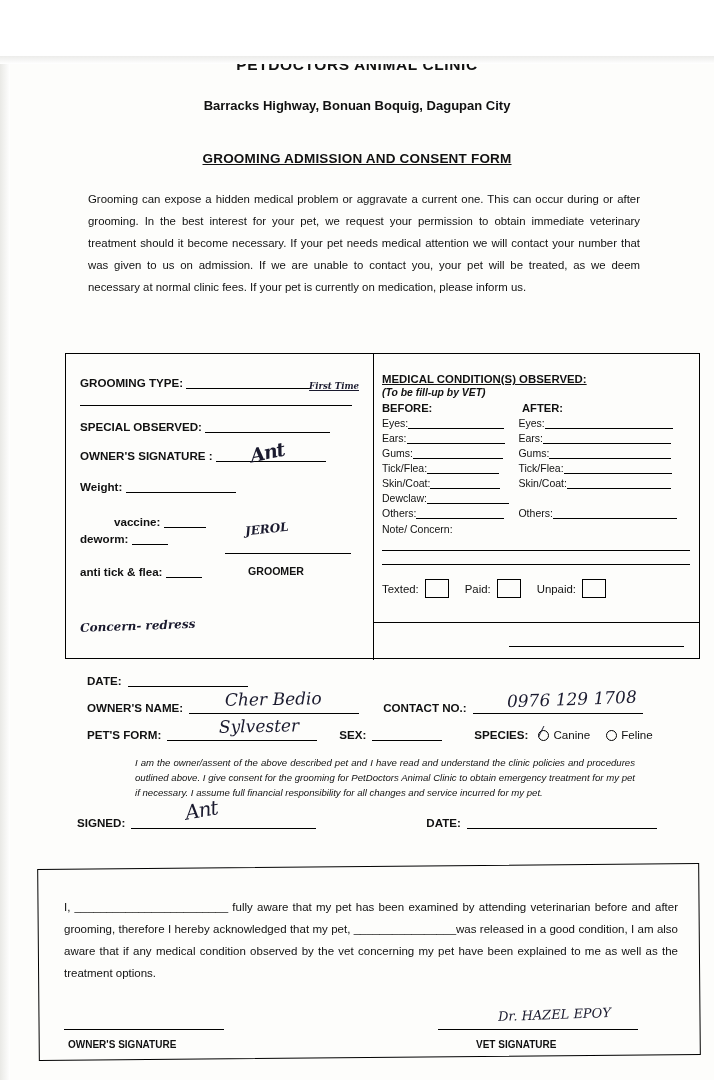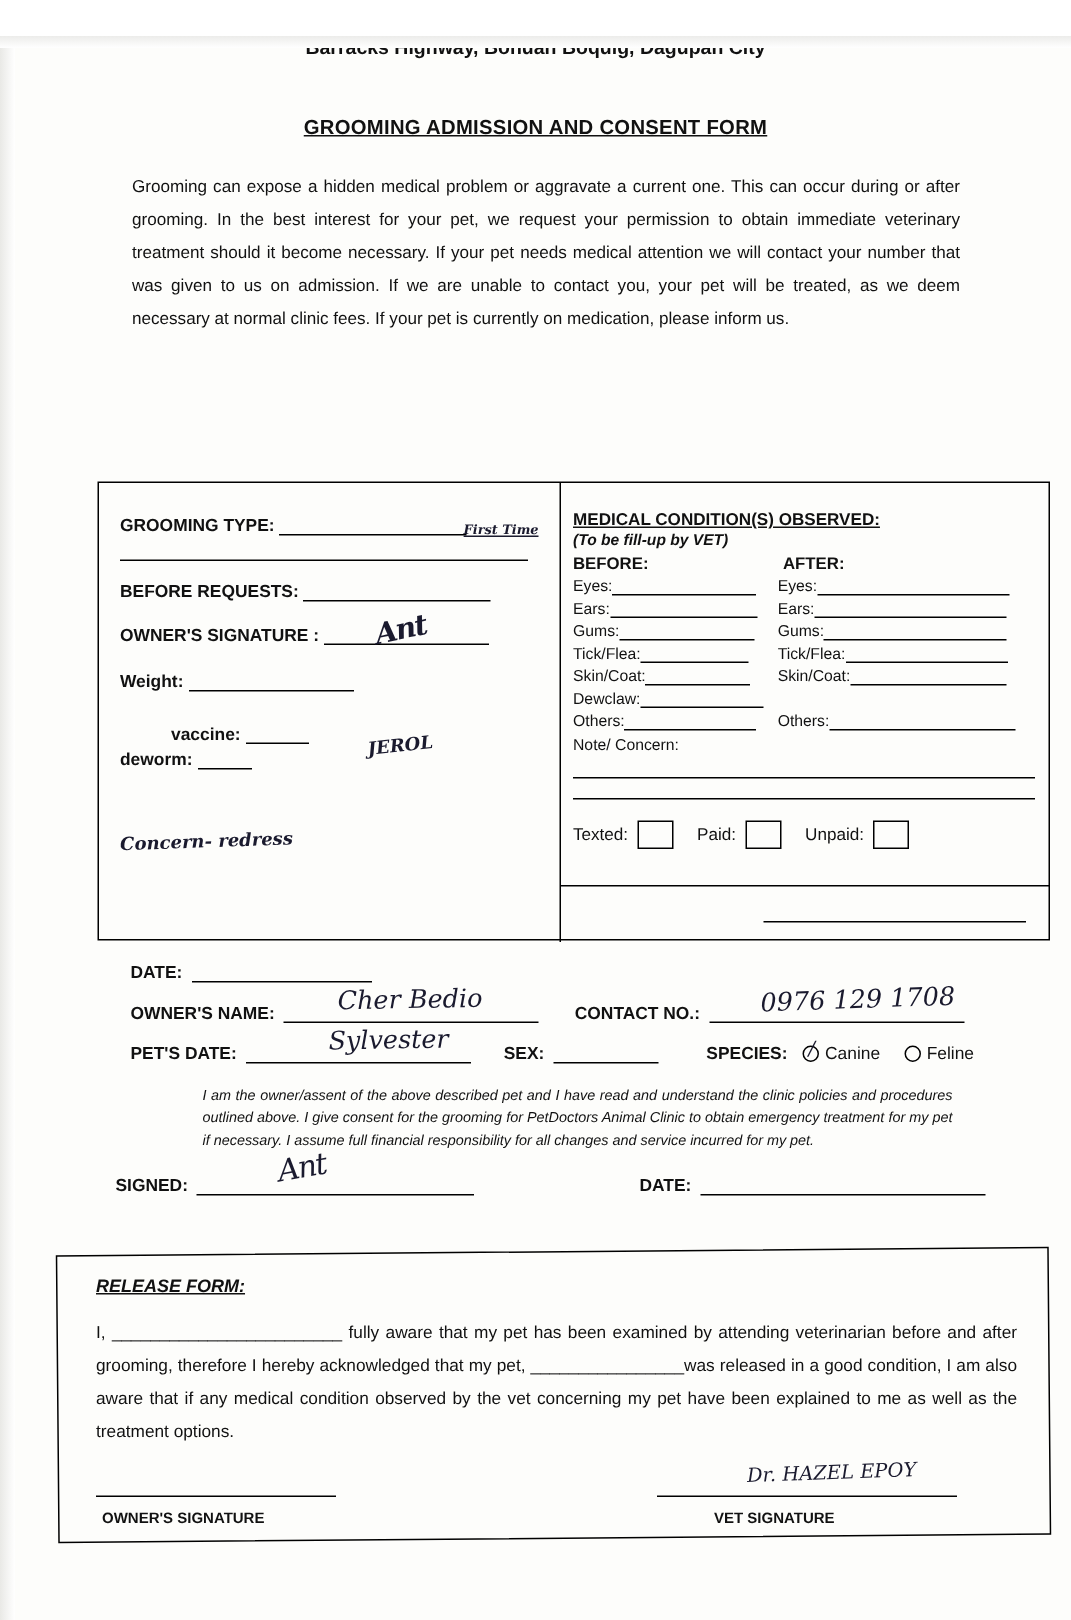--- a/index.html
+++ b/index.html
@@ -264,41 +264,42 @@
     margin-right: 4px;
   }
 </style>
 </head>
 <body>
 
 <div class="page">
   <div class="scan-edge-left"></div>
   <div class="scan-edge-top"></div>
 
+  <div class="hdr clinic-name">PETDOCTORS ANIMAL CLINIC</div>
   <div class="hdr clinic-addr">Barracks Highway, Bonuan Boquig, Dagupan City</div>
   <div class="hdr form-title">GROOMING ADMISSION AND CONSENT FORM</div>
 
   <div class="intro">Grooming can expose a hidden medical problem or aggravate a current one. This can occur during or after grooming. In the best interest for your pet, we request your permission to obtain immediate veterinary treatment should it become necessary. If your pet needs medical attention we will contact your number that was given to us on admission. If we are unable to contact you, your pet will be treated, as we deem necessary at normal clinic fees. If your pet is currently on medication, please inform us.</div>
 
   <div class="main-box">
     <div class="divider-v"></div>
 
     <div class="left-col">
       <div class="first-time hand">First Time</div>
 
       <div class="row" style="margin-bottom:4px;">
         <span class="lbl">GROOMING TYPE:</span>
         <span class="line" style="width:125px"></span>
       </div>
       <div class="row" style="margin-bottom:14px;">
         <span class="line" style="width:272px"></span>
       </div>
 
       <div class="row" style="margin-bottom:16px;">
-        <span class="lbl">BEFORE REQUESTS:</span>
+        <span class="lbl">SPECIAL OBSERVED:</span>
         <span class="line" style="width:125px"></span>
       </div>
 
       <div class="row" style="margin-bottom:6px; position:relative;">
         <span class="lbl">OWNER'S SIGNATURE :</span>
         <span class="line" style="width:110px"></span>
         <span class="hand" style="position:absolute; left:170px; top:-8px; font-size:19px; transform:rotate(-12deg); letter-spacing:-1px;">Ant</span>
       </div>
 
       <div class="row" style="margin-top:18px; margin-bottom:22px;">
@@ -307,20 +308,26 @@
       </div>
 
       <div class="row" style="margin-bottom:4px;margin-left:34px;">
         <span class="lbl">vaccine:</span>
         <span class="line" style="width:42px"></span>
       </div>
       <div class="row" style="margin-bottom:20px; position:relative;">
         <span class="lbl">deworm:</span>
         <span class="line" style="width:36px"></span>
         <span class="hand" style="position:absolute; left:165px; top:-10px; font-size:12px; transform:rotate(-6deg);">JEROL</span>
+      </div>
+      <div class="row" style="position:relative;">
+        <span class="lbl">anti tick &amp; flea:</span>
+        <span class="line" style="width:36px"></span>
+        <span style="position:absolute; left:145px; top:-12px; width:126px; border-bottom:1px solid #000;"></span>
+        <span class="lbl" style="position:absolute; left:168px; top:0px; font-size:10.6px;">GROOMER</span>
       </div>
 
       <div class="hand" style="margin-top:38px; font-size:12px; transform:rotate(-2deg);">Concern- redress</div>
     </div>
 
     <div class="right-col">
       <div class="mc-title">MEDICAL CONDITION(S) OBSERVED:</div>
       <div class="mc-sub">(To be fill-up by VET)</div>
 
       <div class="ba-head">
@@ -386,21 +393,21 @@
     <div class="rowline" style="margin-left:22px; position:relative;">
       <span class="bold">OWNER'S NAME:</span>
       <span class="line" style="width:170px; margin-left:6px;"></span>
       <span class="bold" style="margin-left:24px;">CONTACT NO.:</span>
       <span class="line" style="width:170px; margin-left:6px;"></span>
       <span class="hand" style="position:absolute; left:138px; top:-12px; font-size:17px; transform:rotate(-1deg);">Cher  Bedio</span>
       <span class="hand" style="position:absolute; left:420px; top:-12px; font-size:17px; transform:rotate(-2deg);">0976 129 1708</span>
     </div>
 
     <div class="rowline" style="margin-left:22px; position:relative;">
-      <span class="bold">PET'S DATE:</span>
+      <span class="bold">PET'S FORM:</span>
       <span class="line" style="width:150px; margin-left:6px;"></span>
       <span class="bold" style="margin-left:22px;">SEX:</span>
       <span class="line" style="width:70px; margin-left:6px;"></span>
       <span class="bold" style="margin-left:32px;">SPECIES:</span>
       <span style="margin-left:10px;">
         <span class="radio"></span><span>Canine</span>
       </span>
       <span style="margin-left:16px;">
         <span class="radio"></span><span>Feline</span>
       </span>
@@ -414,21 +421,20 @@
       <span class="bold">SIGNED:</span>
       <span class="line" style="width:185px; margin-left:6px;"></span>
       <span class="bold" style="margin-left:110px;">DATE:</span>
       <span class="line" style="width:190px; margin-left:6px;"></span>
       <span class="hand" style="position:absolute; left:108px; top:-18px; font-size:20px; transform:rotate(-10deg); letter-spacing:-1px;">Ant</span>
     </div>
   </div>
 
   <div class="release-box"></div>
   <div class="release-inner">
-    <div class="rel-title">RELEASE FORM:</div>
     <div class="rel-body">I, ________________________ fully aware that my pet has been examined by attending veterinarian before and after grooming, therefore I hereby acknowledged that my pet, ________________was released in a good condition, I am also aware that if any medical condition observed by the vet concerning my pet have been explained to me as well as the treatment options.</div>
 
     <div class="sig-line" style="left:26px; bottom:28px; width:160px;"></div>
     <div class="sig-cap" style="left:30px; bottom:8px;">OWNER'S SIGNATURE</div>
 
     <div class="sig-line" style="left:400px; bottom:28px; width:200px;"></div>
     <div class="sig-cap" style="left:438px; bottom:8px;">VET SIGNATURE</div>
     <div class="hand" style="position:absolute; left:460px; bottom:36px; font-size:13px; transform:rotate(-2deg);">Dr. HAZEL EPOY</div>
   </div>
 </div>

